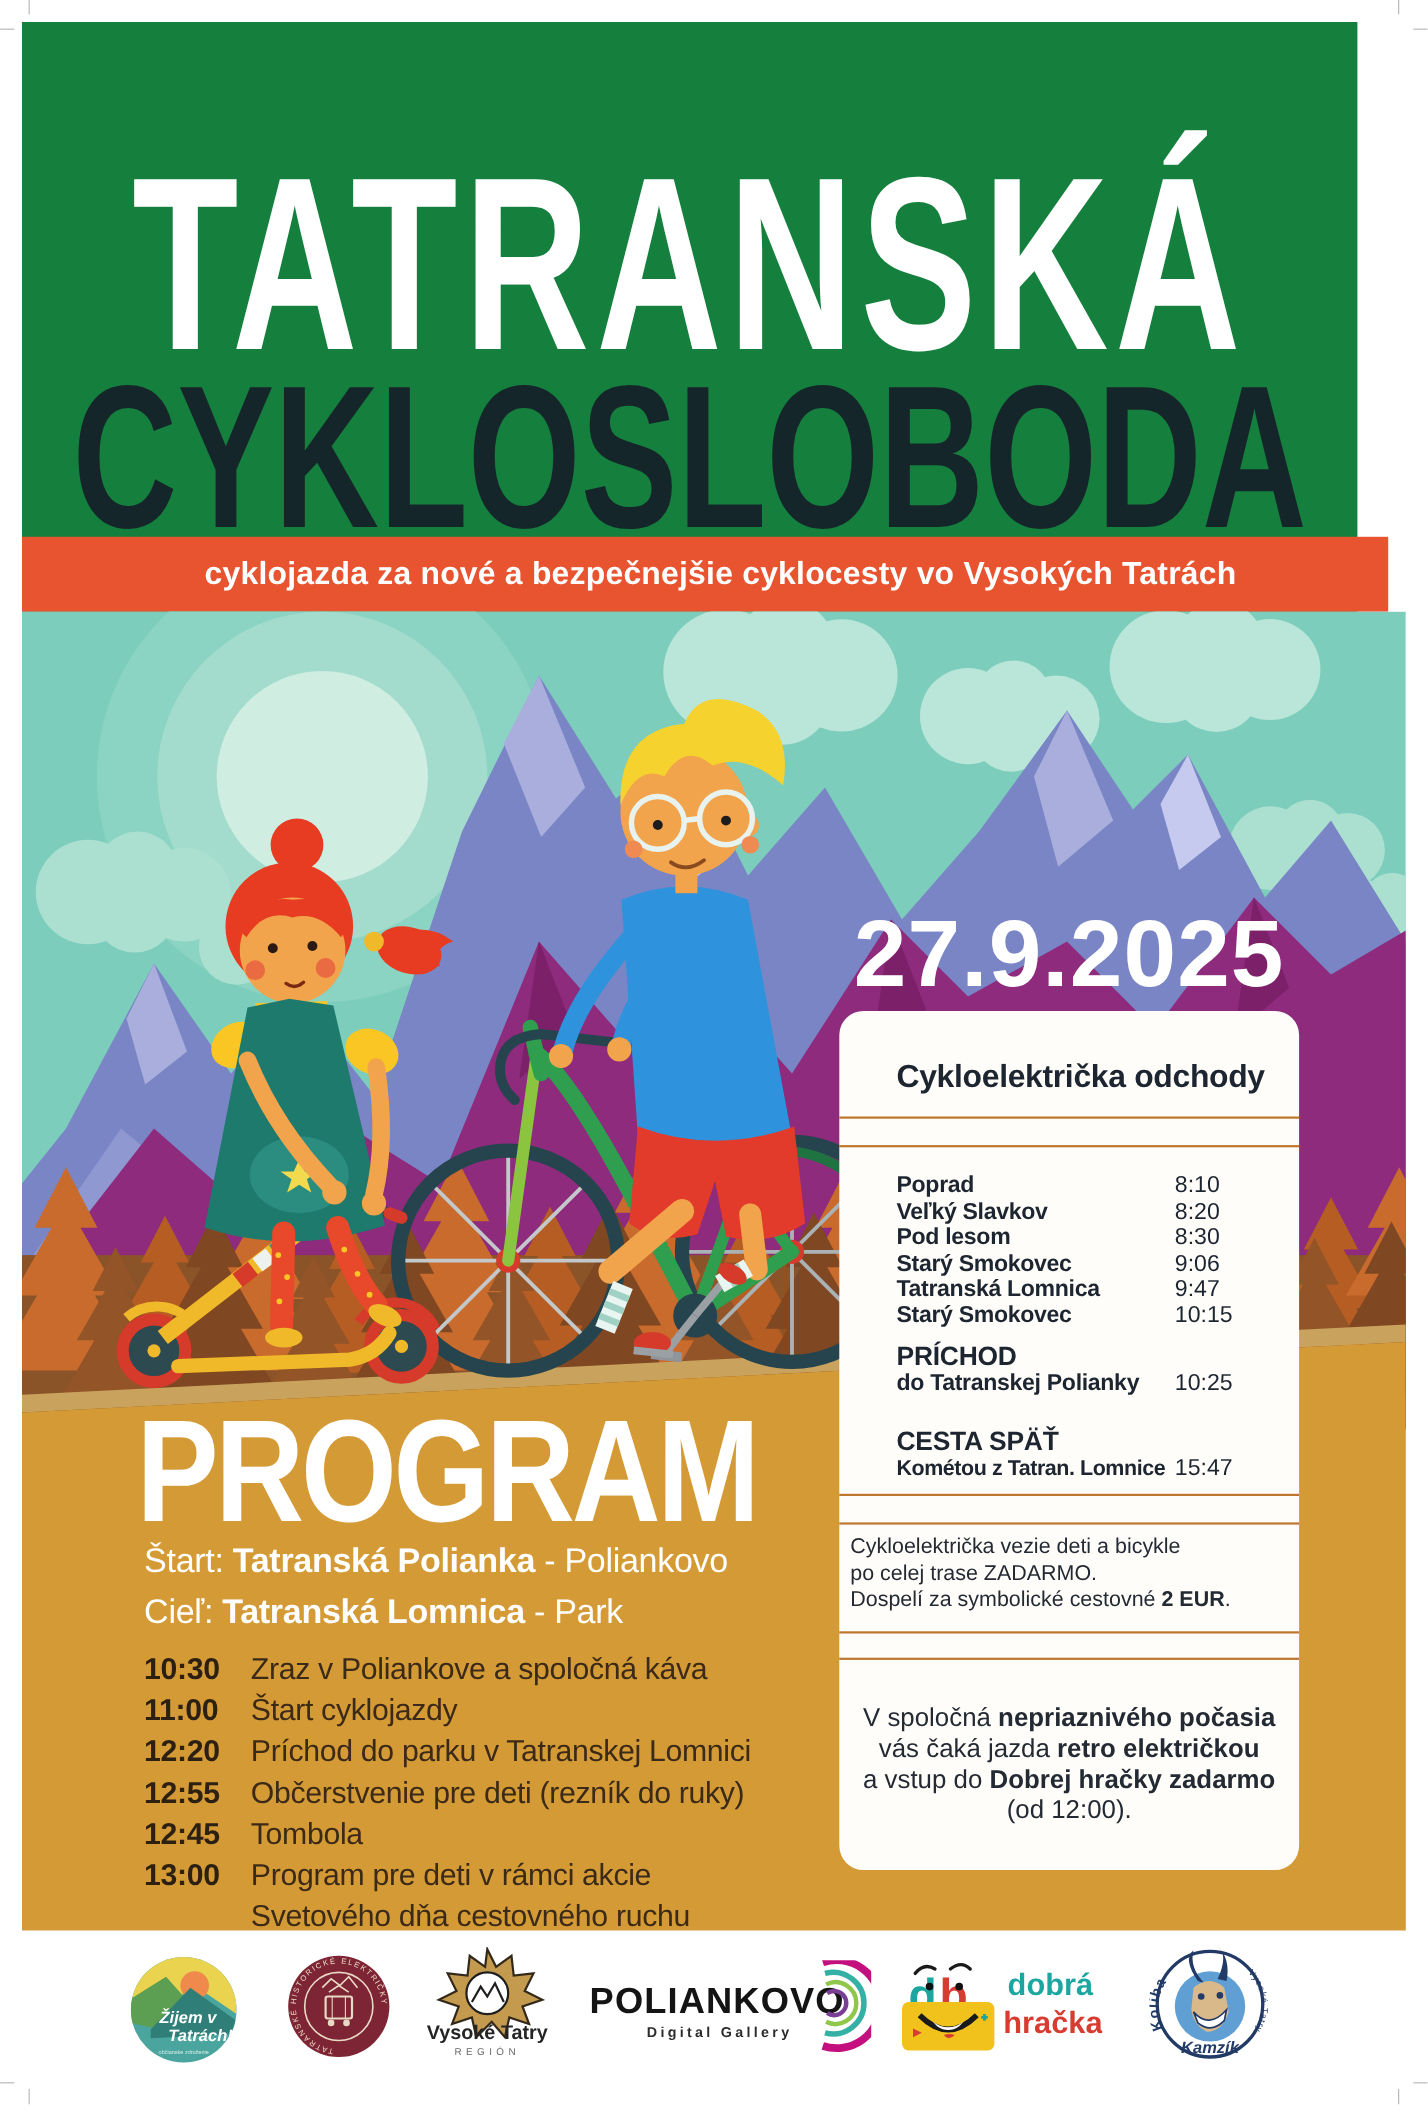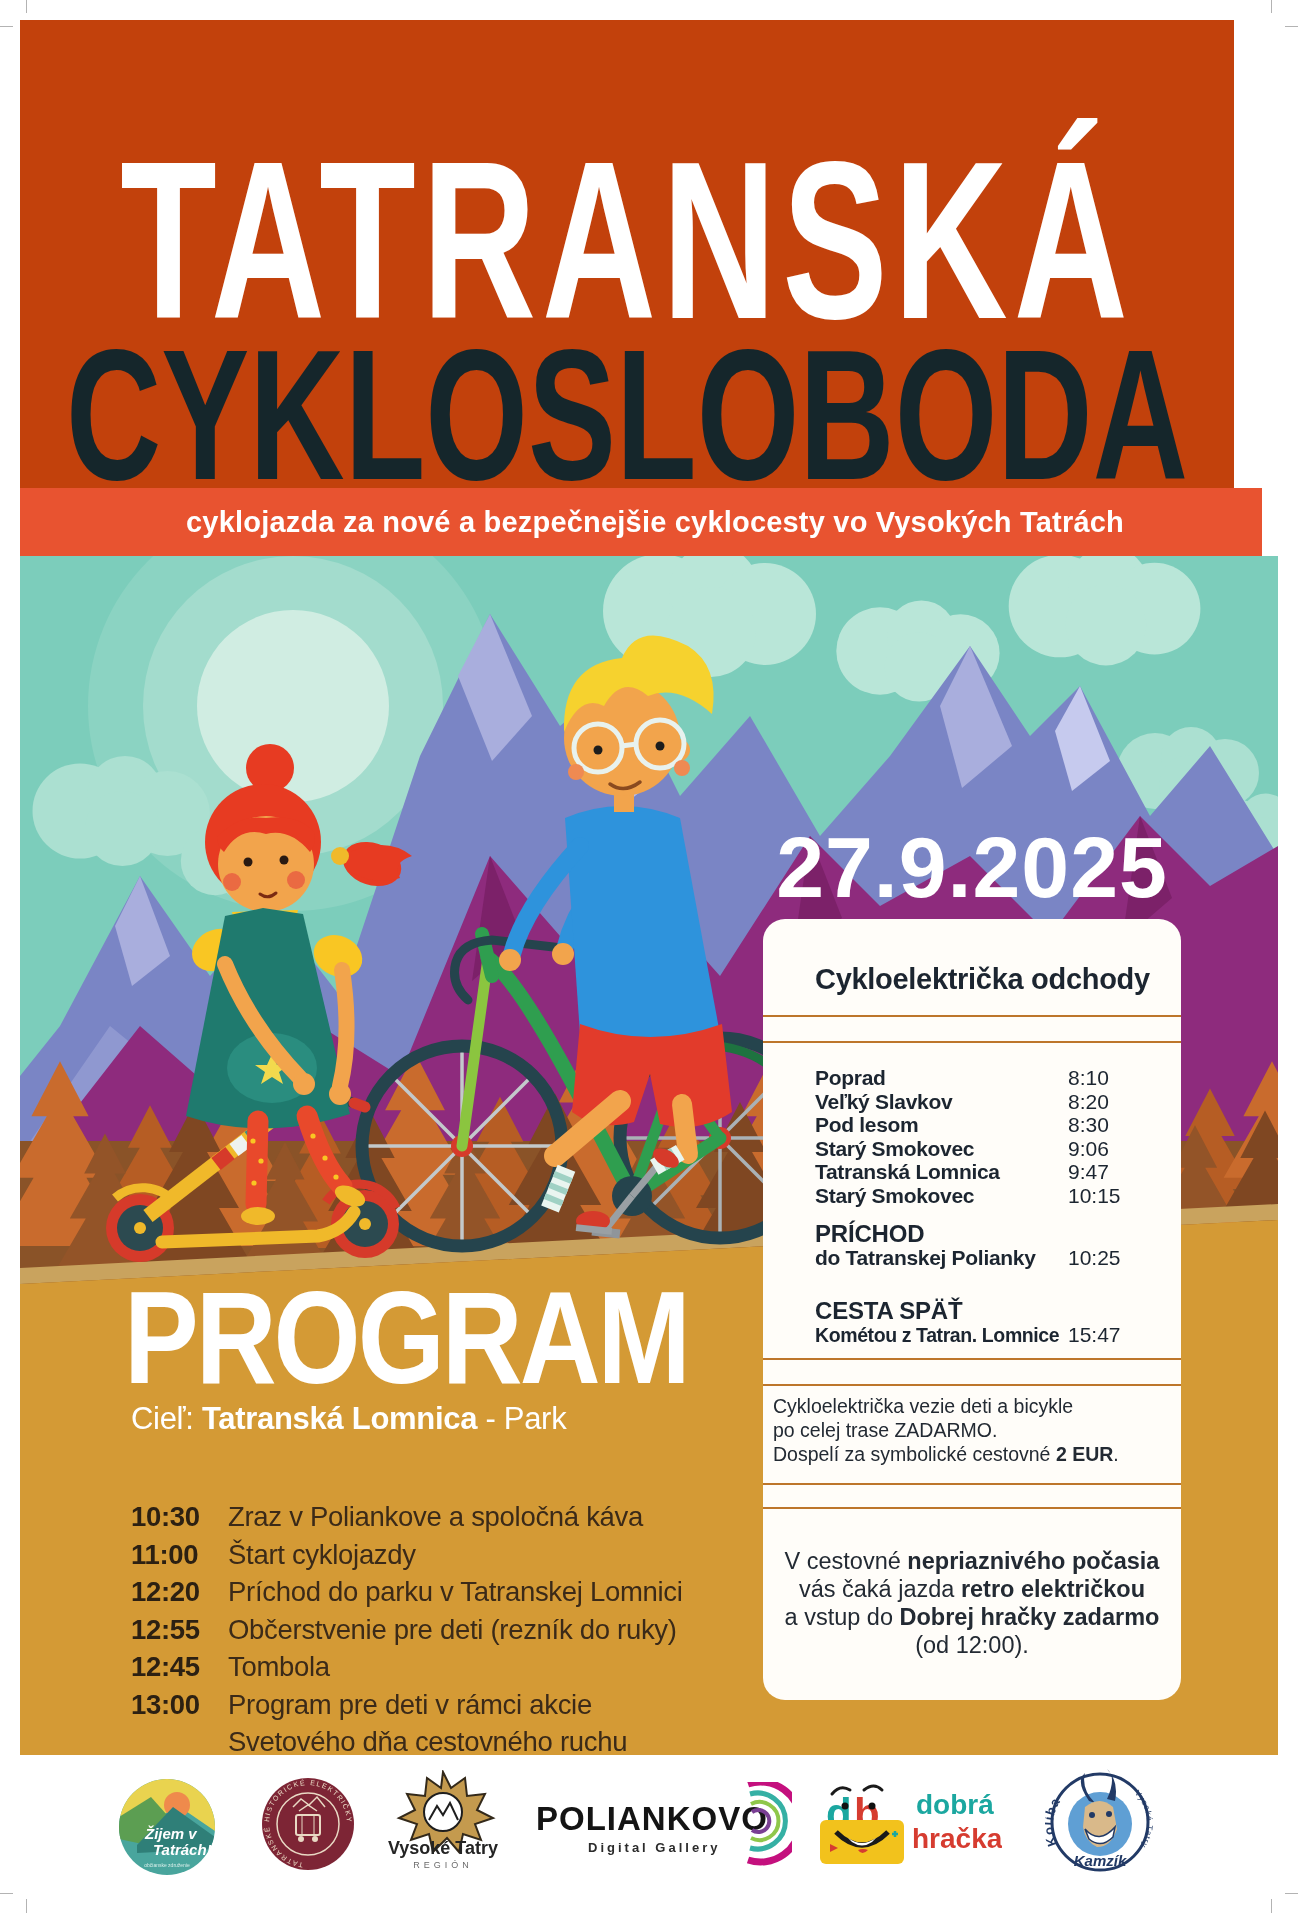--- a/index.html
+++ b/index.html
@@ -2,21 +2,21 @@
 <html><head>
 <meta charset="utf-8">
 <style>
   html,body{margin:0;padding:0;background:#ffffff;}
   .page{position:relative;width:1298px;height:1920px;background:#fff;overflow:hidden;
         font-family:"Liberation Sans",sans-serif;}
   .crop{position:absolute;background:#b3b3b3;}
   .poster{position:absolute;left:20px;top:20px;width:1258px;height:1873px;background:#fff;}
 
   
-  .header{position:absolute;left:0;top:0;width:1214px;height:536px;background:#c2410c;}
+  .header{position:absolute;left:0;top:0;width:1214px;height:536px;background:#15803d;}
   .title1{position:absolute;left:0;top:108px;width:100%;text-align:center;color:#ffffff;
           font-weight:bold;font-size:158px;line-height:1;letter-spacing:6px;
           transform:scaleY(1.42);transform-origin:center top;white-space:nowrap;}
   .title2{position:absolute;left:0;top:304px;width:100%;text-align:center;color:#15262b;
           font-weight:bold;font-size:132px;line-height:1;letter-spacing:0px;
           transform:scaleY(1.40);transform-origin:center top;white-space:nowrap;}
   .banner{position:absolute;left:0;top:468px;width:100%;height:68px;background:#e85330;
           display:flex;align-items:center;justify-content:center;padding-left:28px;}
   .banner span{color:#fff;font-size:29px;font-weight:bold;letter-spacing:.2px;}
 
@@ -367,30 +367,31 @@
       <div class="fare">
         <div>Cykloelektrička vezie deti a bicykle</div>
         <div>po celej trase ZADARMO.</div>
         <div><span>Dospelí za symbolické cestovné </span><b>2 EUR</b><span>.</span></div>
       </div>
 
       <div class="rule" style="top:564px;"></div>
       <div class="rule" style="top:588px;"></div>
 
       <div class="weather">
-        <div><span>V cestovné </span><b>nepriaznivého počasia</b></div>
+        <div><span>V spoločná </span><b>nepriaznivého počasia</b></div>
         <div><span>vás čaká jazda </span><b>retro električkou</b></div>
         <div><span>a vstup do </span><b>Dobrej hračky zadarmo</b></div>
         <div><span>(od 12:00).</span></div>
       </div>
     </div>
 
     <div class="program-heading">PROGRAM</div>
 
     <div class="route">
+      <div><span>Štart: </span><b>Tatranská Polianka</b><span> - Poliankovo</span></div>
       <div><span>Cieľ: </span><b>Tatranská Lomnica</b><span> - Park</span></div>
     </div>
 
     <div class="prog-list">
       <div class="prog-row">
         <span class="prog-time">10:30</span>
         <span class="prog-text">Zraz v Poliankove a spoločná káva</span>
       </div>
       <div class="prog-row">
         <span class="prog-time">11:00</span>

